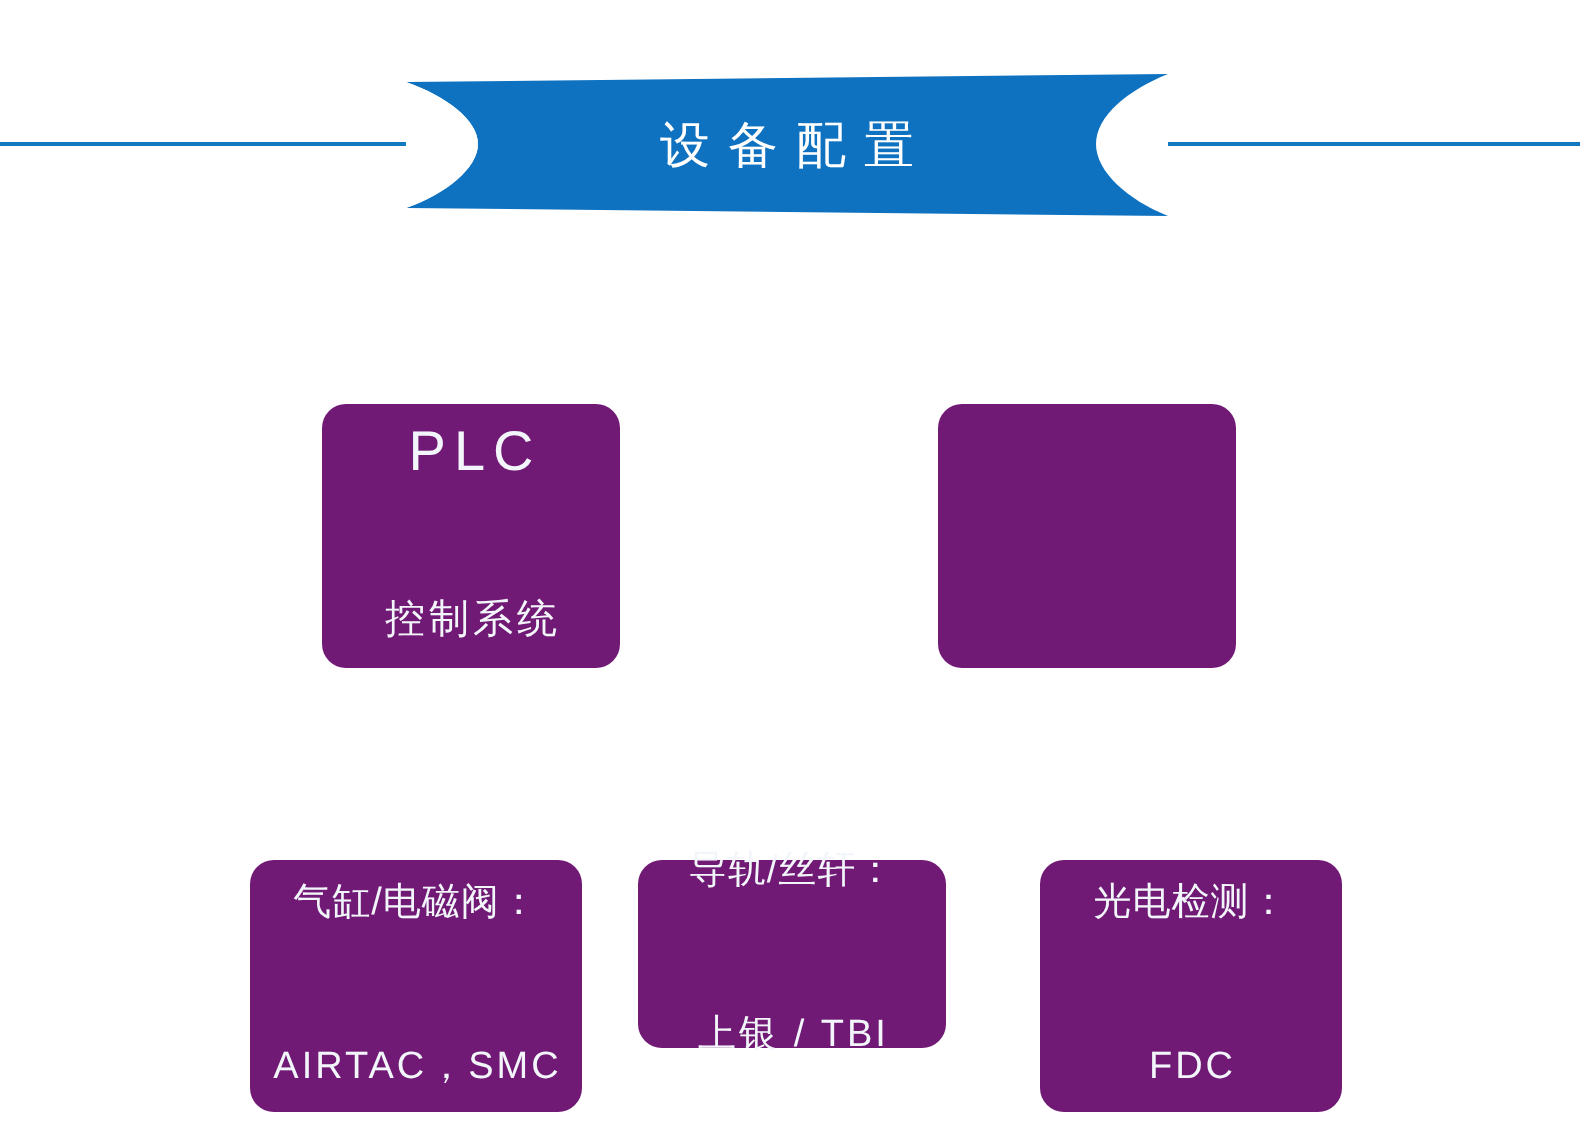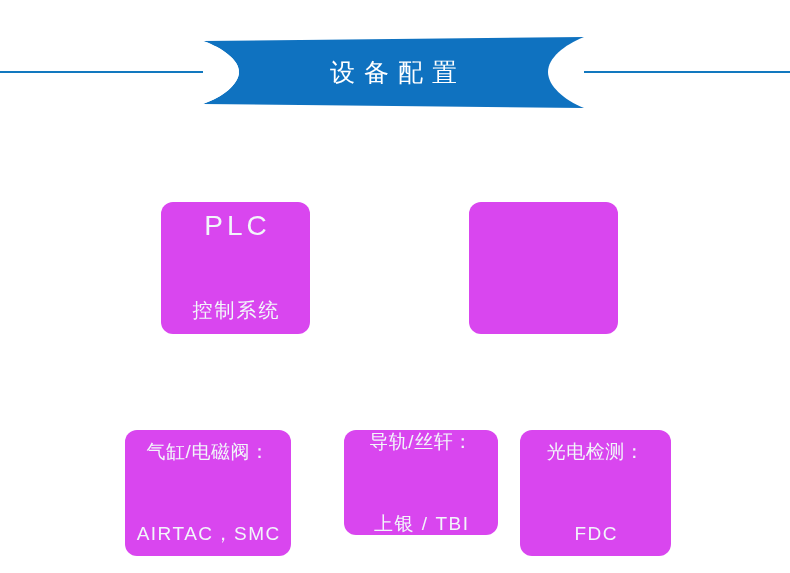--- a/index.html
+++ b/index.html
@@ -57,21 +57,21 @@
     font-size: 25px;
     letter-spacing: 9px;
     text-indent: 9px;
     font-weight: 400;
     white-space: nowrap;
   }
 
   
   .card {
     position: absolute;
-    background: #d946ef;
+    background: #701a75;
     border-radius: 12px;
     color: #f2f6fa;
     display: flex;
     flex-direction: column;
     align-items: center;
     justify-content: center;
     text-align: center;
     box-sizing: border-box;
     gap: 44px;
   }
@@ -111,22 +111,21 @@
   #card-cylinder {
     left: 125px;
     top: 430px;
     width: 166px;
     height: 126px;
   }
   #card-rail {
     left: 319px;
     top: 430px;
     width: 154px;
-    height: 105px;
-    margin-left: 25px;
+    height: 94px;
   }
   #card-photo {
     left: 508px;
     top: 430px;
     width: 151px;
     height: 126px;
     margin-left: 12px;
   }
   .card-bottom .line-1 {
     font-size: 19px;

